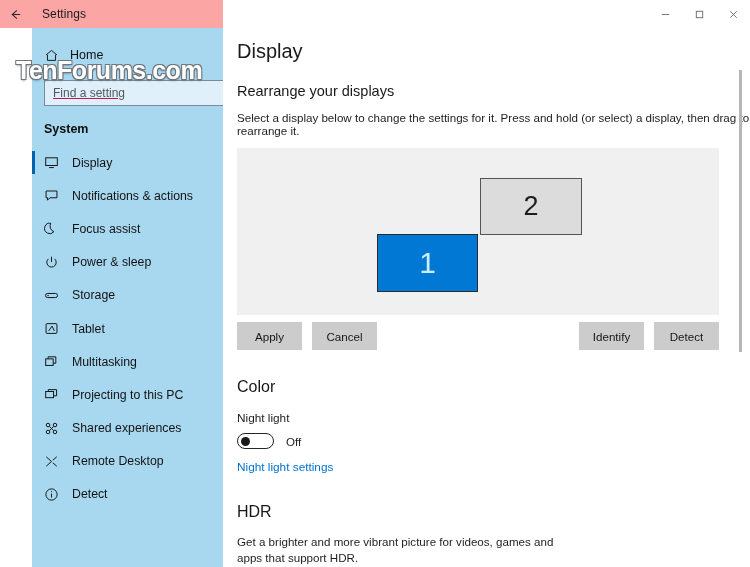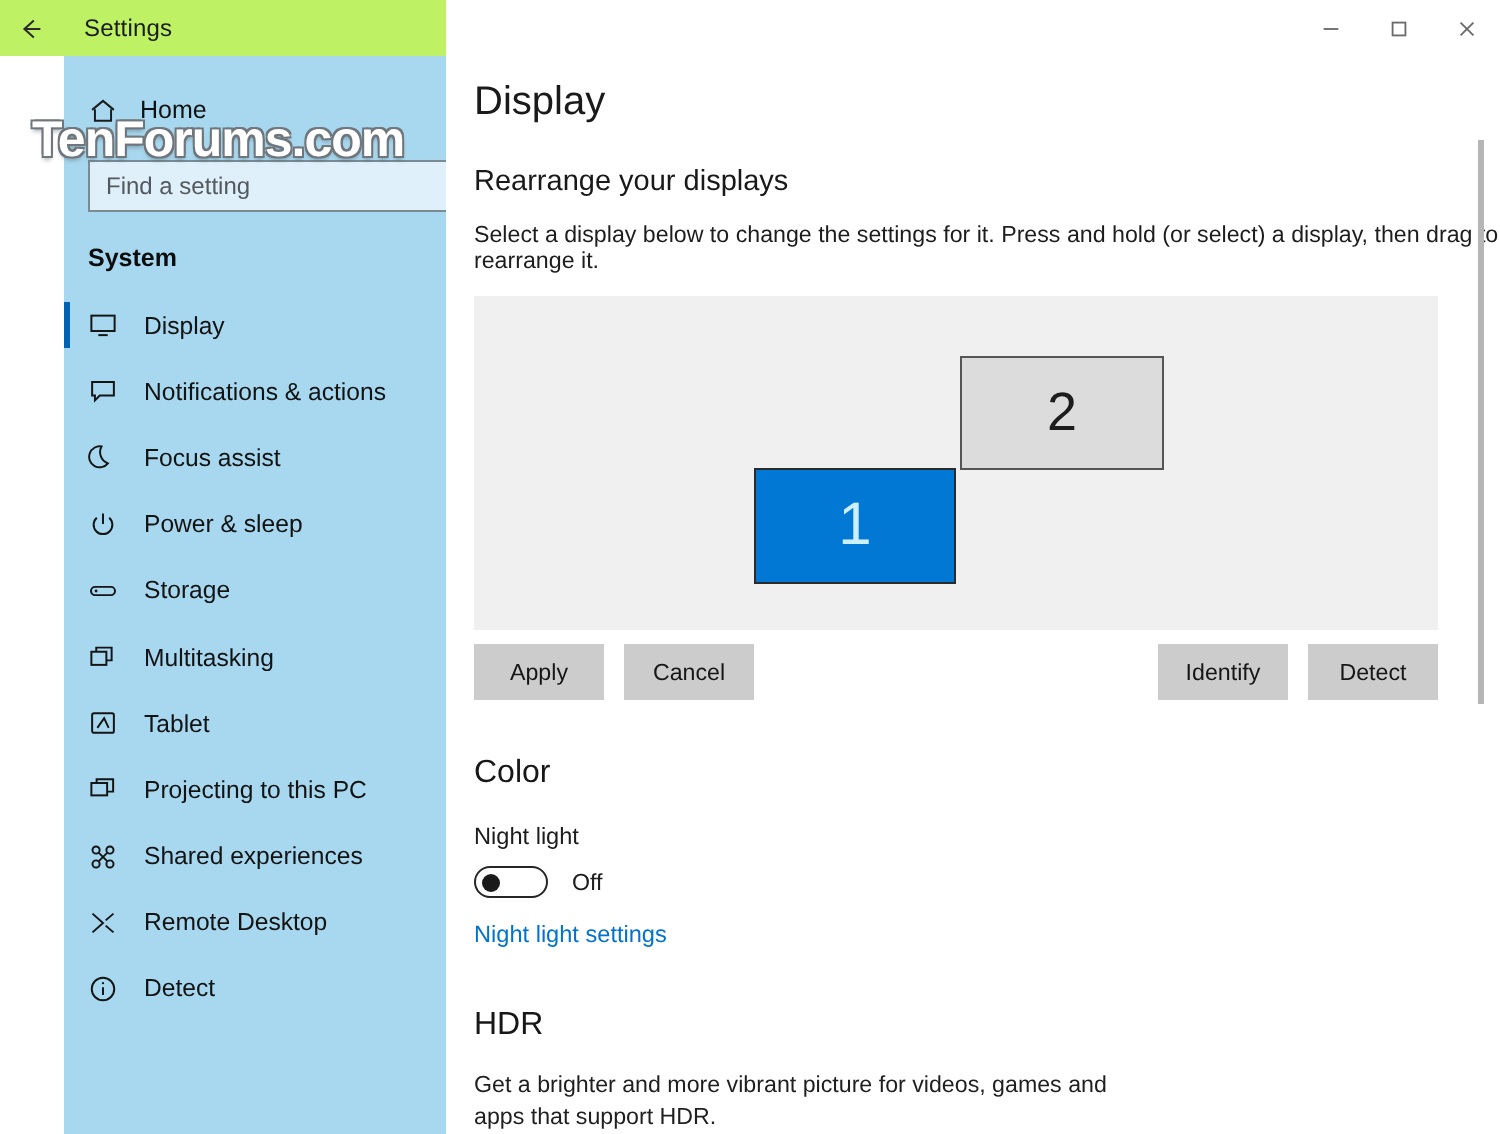--- a/index.html
+++ b/index.html
@@ -25,21 +25,21 @@
     position: absolute;
     top: 0; left: 0;
     width: 750px;
     height: 28px;
     display: flex;
     align-items: center;
   }
   .titlebar-left {
     width: 223px;
     height: 28px;
-    background: #bef264;
+    background: #fca5a5;
     display: flex;
     align-items: center;
   }
   .titlebar-right {
     flex: 1;
     height: 28px;
     background: #ffffff;
     display: flex;
     align-items: center;
     justify-content: flex-end;
@@ -102,20 +102,21 @@
     padding: 0 6px 0 8px;
   }
   .search-box input {
     flex: 1;
     border: none;
     outline: none;
     background: transparent;
     font-family: "Liberation Sans", sans-serif;
     font-size: 12px;
     color: #be185d;
+    text-decoration: underline;
   }
   .search-box input::placeholder { color: #53595d; }
   .search-icon { color: #3b4348; display: flex; align-items: center; }
 
   .section-head {
     font-size: 12.5px;
     font-weight: bold;
     color: #0d0d0d;
     padding-left: 12px;
     margin-top: 16px;
@@ -431,35 +432,35 @@
             <rect x="1.6" y="5.8" width="12.8" height="4.4" rx="2.2"></rect>
               <circle cx="4.3" cy="8" r="0.75" fill="currentColor" stroke="none"></circle>
           </svg>
         </span>
         <span class="nav-lbl">Storage</span>
       </div>
 
       <div class="nav-item">
         <span class="nav-ico">
           <svg width="15" height="15" viewBox="0 0 16 16" fill="none" stroke="currentColor" stroke-width="1.05">
+            <rect x="2.2" y="2.8" width="11.6" height="10.4" rx="1"></rect>
+            <path d="M5 10.6 L8.6 5.4 L11 10.6"></path>
+          </svg>
+        </span>
+        <span class="nav-lbl">Tablet</span>
+      </div>
+
+      <div class="nav-item">
+        <span class="nav-ico">
+          <svg width="15" height="15" viewBox="0 0 16 16" fill="none" stroke="currentColor" stroke-width="1.05">
             <rect x="1.8" y="5.2" width="8" height="7"></rect>
               <path d="M4.4 5.2 V3 H12.6 V9.8 H9.8"></path>
           </svg>
         </span>
         <span class="nav-lbl">Multitasking</span>
-      </div>
-
-      <div class="nav-item">
-        <span class="nav-ico">
-          <svg width="15" height="15" viewBox="0 0 16 16" fill="none" stroke="currentColor" stroke-width="1.05">
-            <rect x="2.2" y="2.8" width="11.6" height="10.4" rx="1"></rect>
-            <path d="M5 10.6 L8.6 5.4 L11 10.6"></path>
-          </svg>
-        </span>
-        <span class="nav-lbl">Tablet</span>
       </div>
 
       <div class="nav-item">
         <span class="nav-ico">
           <svg width="15" height="15" viewBox="0 0 16 16" fill="none" stroke="currentColor" stroke-width="1.05">
             <rect x="1.8" y="4.8" width="8.4" height="6.6"></rect>
               <path d="M4.6 4.8 V2.8 H13.4 V9.4 H10.2"></path>
           </svg>
         </span>
         <span class="nav-lbl">Projecting to this PC</span>

